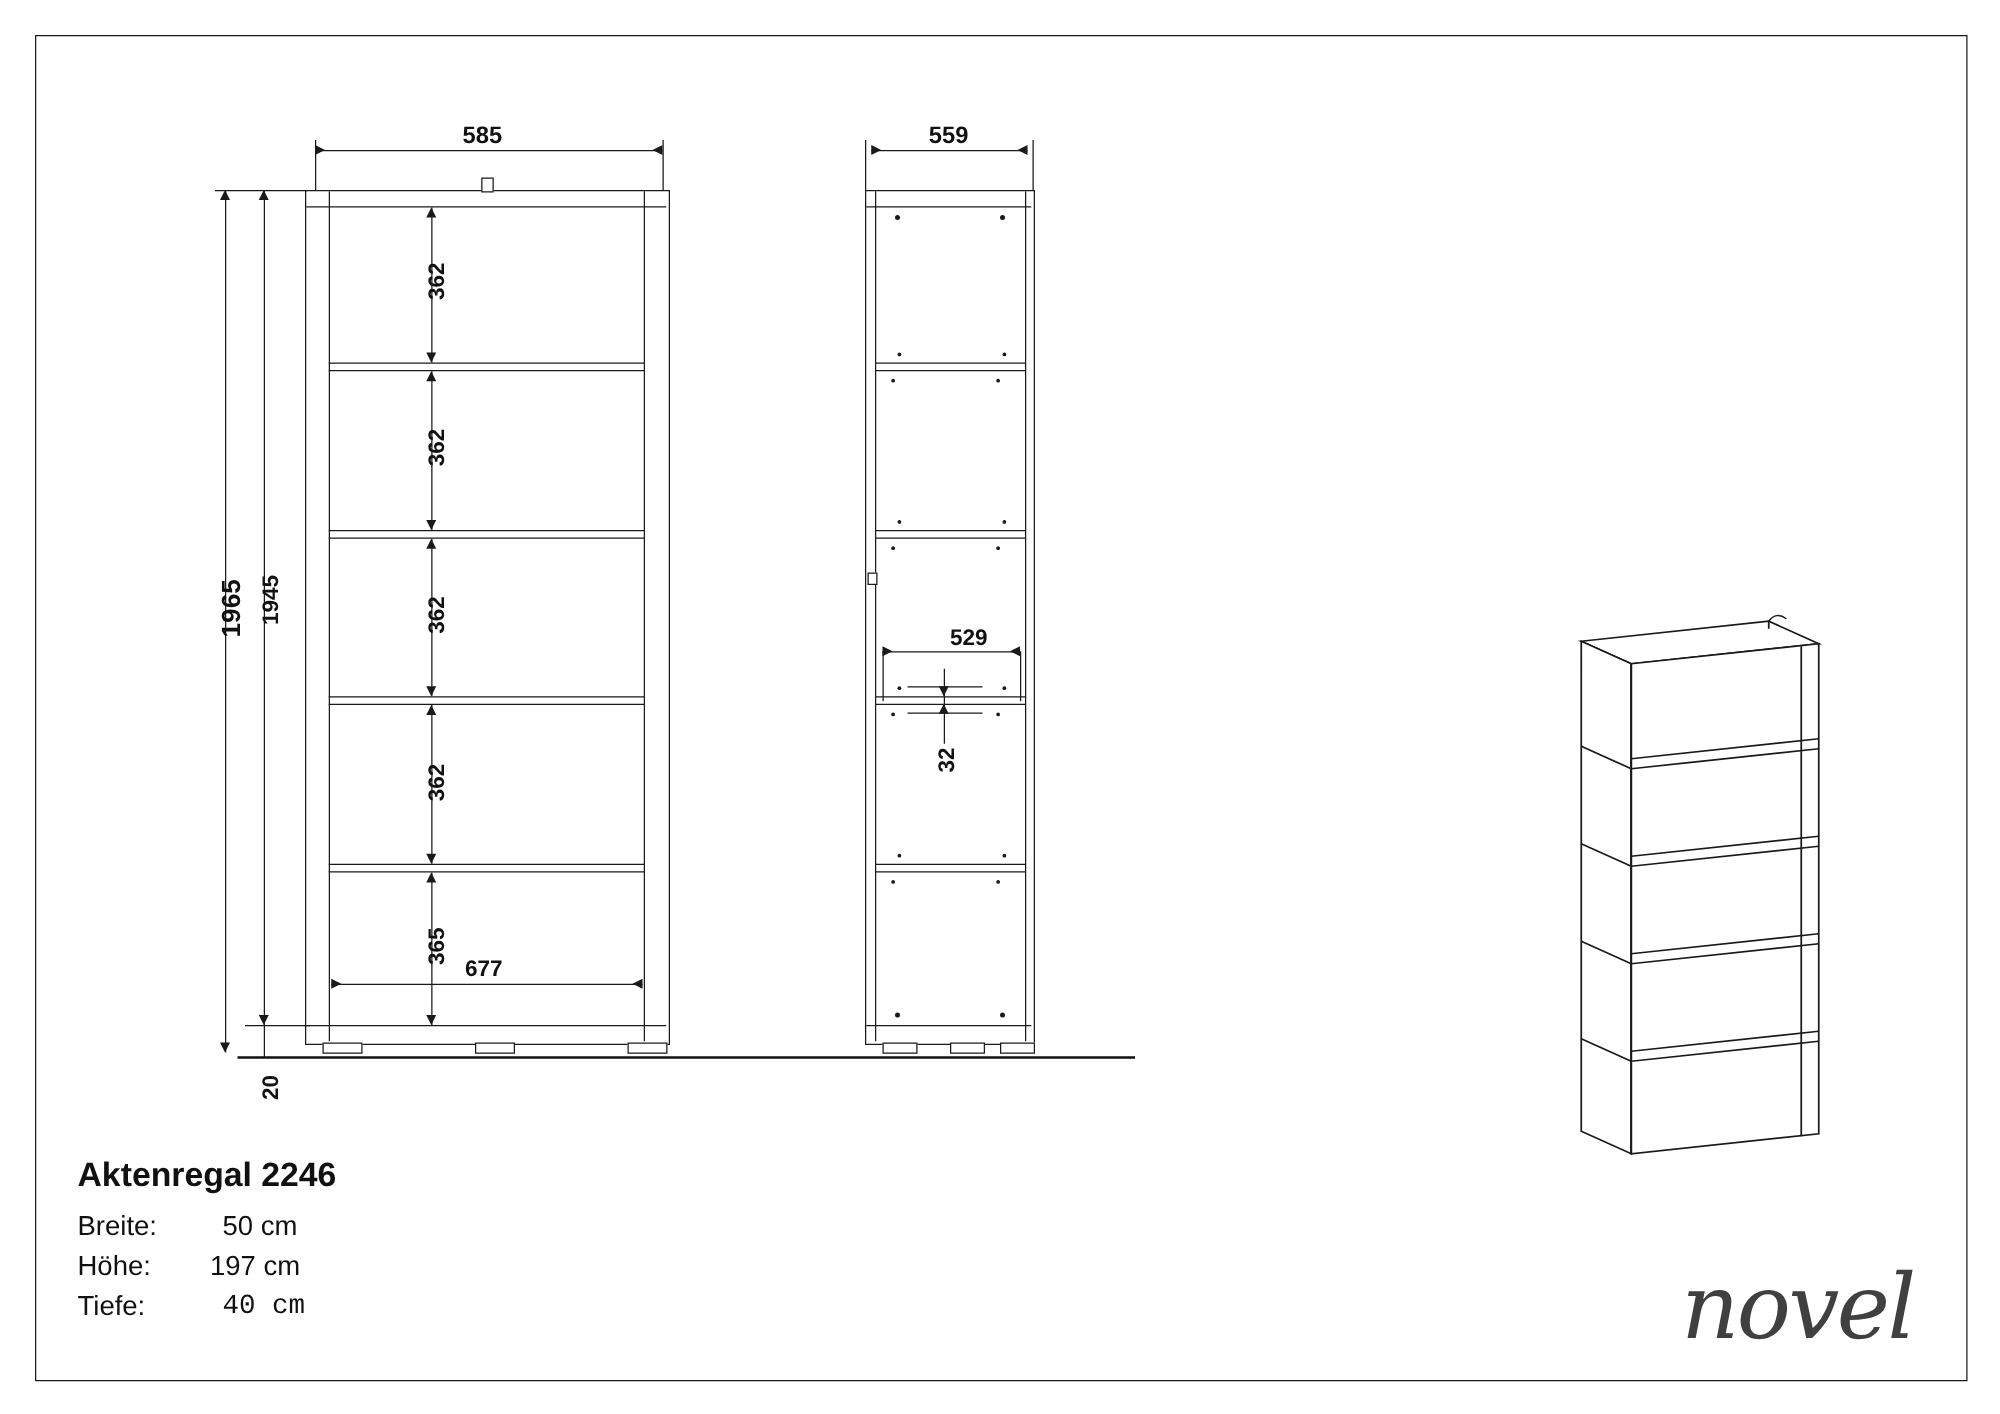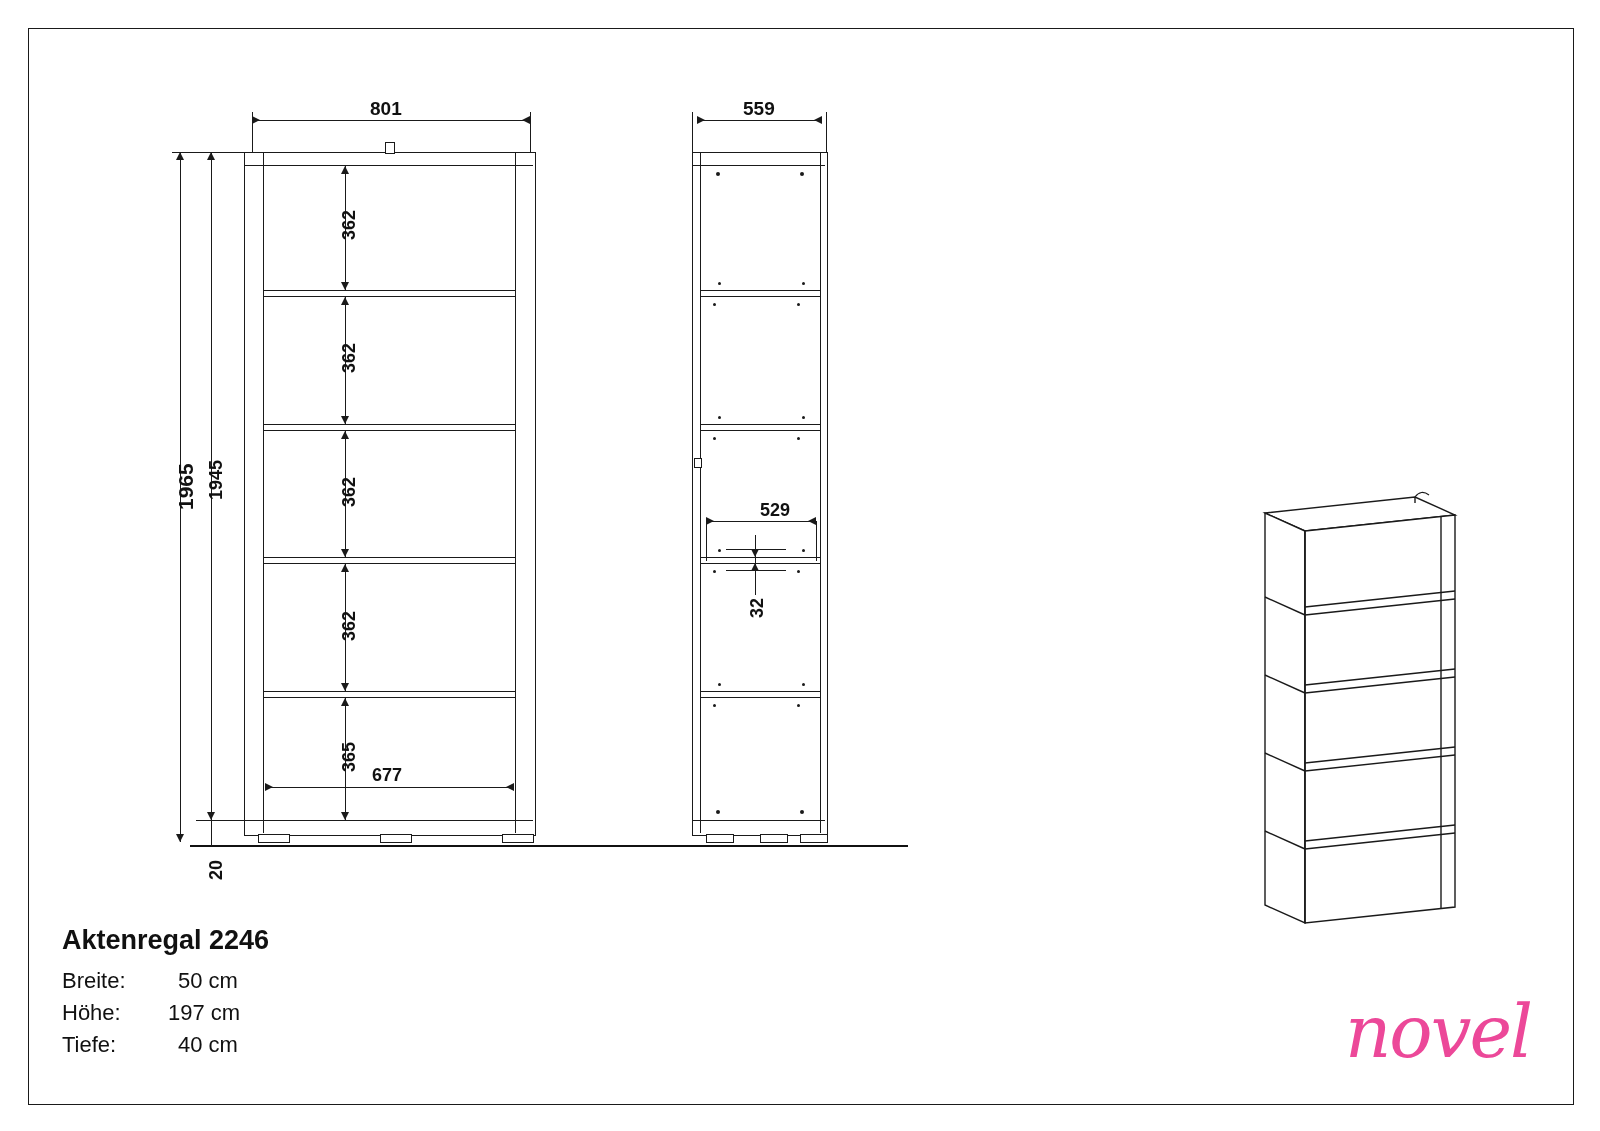--- a/index.html
+++ b/index.html
@@ -10,40 +10,40 @@
   .dim-txt.vert{transform:rotate(-90deg);transform-origin:left top;}
   .ln{position:absolute;background:#1a1a1a;}
   .hl{height:1px;}
   .vl{width:1px;}
   .panel{position:absolute;border:1px solid #1a1a1a;background:#fff;}
   .dot{position:absolute;width:4px;height:4px;border-radius:50%;background:#1a1a1a;}
   .sdot{position:absolute;width:3px;height:3px;border-radius:50%;background:#1a1a1a;}
   .title{position:absolute;font-size:27px;font-weight:bold;color:#111;}
   .spec-label{position:absolute;font-size:22px;color:#111;}
   .spec-val{position:absolute;font-size:22px;color:#111;}
-  .brand{position:absolute;font-size:72px;color:#ec4899;font-family:"DejaVu Serif", serif;font-style:italic;letter-spacing:-2px;}
+  .brand{position:absolute;font-size:72px;color:#404040;font-family:"DejaVu Serif", serif;font-style:italic;letter-spacing:-2px;margin-top:13px;}
   .arrowhead{position:absolute;width:0;height:0;}
   .a-up{border-left:4px solid transparent;border-right:4px solid transparent;border-bottom:8px solid #1a1a1a;}
   .a-down{border-left:4px solid transparent;border-right:4px solid transparent;border-top:8px solid #1a1a1a;}
   .a-left{border-top:4px solid transparent;border-bottom:4px solid transparent;border-right:8px solid #1a1a1a;}
   .a-right{border-top:4px solid transparent;border-bottom:4px solid transparent;border-left:8px solid #1a1a1a;}
 </style>
 </head>
 <body>
 
 <div id="sheet">
 
   <div class="frame"></div>
 
   <div class="ln hl" style="left:252px;top:120px;width:278px;"></div>
   <div class="arrowhead a-right" style="left:252px;top:116px;"></div>
   <div class="arrowhead a-left" style="left:522px;top:116px;"></div>
   <div class="ln vl" style="left:252px;top:112px;height:40px;"></div>
   <div class="ln vl" style="left:530px;top:112px;height:40px;"></div>
-  <div class="dim-txt" style="left:370px;top:98px;">801</div>
+  <div class="dim-txt" style="left:370px;top:98px;">585</div>
 
   <div class="panel" style="left:244px;top:152px;width:290px;height:682px;"></div>
 
   <div class="ln hl" style="left:245px;top:165px;width:288px;"></div>
 
   <div class="ln vl" style="left:263px;top:153px;height:680px;"></div>
   <div class="ln vl" style="left:515px;top:153px;height:680px;"></div>
 
   <div class="ln hl" style="left:263px;top:290px;width:253px;"></div>
   <div class="ln hl" style="left:263px;top:296px;width:253px;"></div>
@@ -198,17 +198,17 @@
 
   <div class="title" style="left:62px;top:925px;">Aktenregal 2246</div>
 
   <div class="spec-label" style="left:62px;top:968px;">Breite:</div>
   <div class="spec-val" style="left:178px;top:968px;">50 cm</div>
 
   <div class="spec-label" style="left:62px;top:1000px;">Höhe:</div>
   <div class="spec-val" style="left:168px;top:1000px;">197 cm</div>
 
   <div class="spec-label" style="left:62px;top:1032px;">Tiefe:</div>
-  <div class="spec-val" style="left:178px;top:1032px;">40 cm</div>
+  <div class="spec-val" style="left:178px;top:1032px;font-family:Liberation Mono, monospace;">40 cm</div>
 
   <div class="brand" style="left:1345px;top:990px;">novel</div>
 
 </div>
 
 </body></html>

